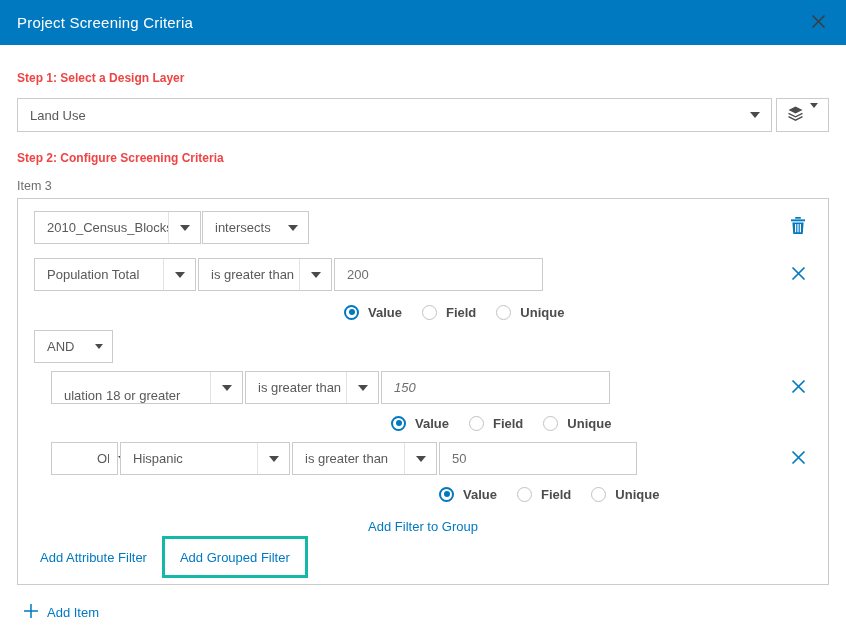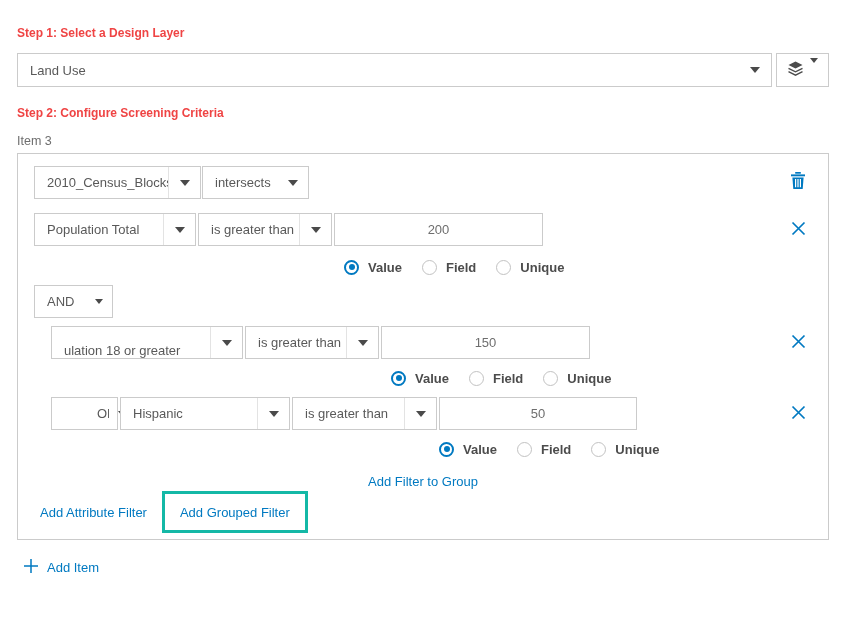--- a/index.html
+++ b/index.html
@@ -45,22 +45,22 @@
     align-items: center; justify-content: center; gap: 6px; cursor: pointer; background: #fff;
   }
   
   .item-box {
     margin-top: 5px; border: 1px solid #cbcbcb; background: #fff;
     padding: 12px 16px 6px 16px;
   }
   .frow { display: flex; align-items: center; gap: 2px; }
   .frow .h33 { height: 33px; }
   .txt-input {
-    height: 33px; border: 1px solid #cbcbcb; padding: 0 24px; color: #6e6e6e;
-    font-family: "Liberation Sans", sans-serif; font-size: 13px; outline: none; text-align: center;
+    height: 33px; border: 1px solid #cbcbcb; padding: 0 12px; color: #6e6e6e;
+    font-family: "Liberation Sans", sans-serif; font-size: 13px; outline: none;
   }
   .row-end { margin-left: auto; display: flex; align-items: center; padding-right: 6px; }
   .icon-btn { background: none; border: none; cursor: pointer; padding: 0; display: flex; }
   .indent { margin-left: 17px; }
   
   .radio-row { display: flex; align-items: center; margin-top: 12px; height: 16px; }
   .radio {
     width: 15px; height: 15px; border-radius: 50%; border: 1px solid #c2c2c2;
     background: #fff; cursor: pointer; flex-shrink: 0; position: relative;
   }
@@ -82,20 +82,30 @@
   .add-item {
     display: flex; align-items: center; gap: 8px; margin-top: 18px; margin-left: 6px;
     cursor: pointer; width: max-content;
   }
 </style>
 </head>
 <body>
 
 <div class="dialog">
 
+  <div class="hdr">
+    <span class="hdr-title">Project Screening Criteria</span>
+    <button class="hdr-close">
+      <span>
+        <svg width="17" height="17" viewBox="0 0 17 17">
+          <path d="M2.5 2.5 L14.5 14.5 M14.5 2.5 L2.5 14.5" stroke="#3c3c3c" stroke-width="1.5" fill="none"></path>
+        </svg>
+      </span>
+    </button>
+  </div>
 
   <div class="body">
 
     <div class="section-label">Step 1: Select a Design Layer</div>
     <div class="layer-row">
       <div class="select grow">
         <span class="sel-text">Land Use</span>
         <span class="sel-caret">
             <span class="caret"></span>
           </span>
@@ -193,21 +203,21 @@
           <span class="sel-caret div">
               <span class="caret"></span>
             </span>
         </div>
         <div class="select h33" style="width:134px;">
           <span class="sel-text">is greater than</span>
           <span class="sel-caret div">
               <span class="caret"></span>
             </span>
         </div>
-        <input class="txt-input" style="width: 209px;" value="150">
+        <input class="txt-input" style="width: 229px; font-style: italic;" value="150">
         <div class="row-end">
           <button class="icon-btn">
             <span>
               <svg width="15" height="15" viewBox="0 0 15 15">
                 <path d="M1.5 1.5 L13.5 13.5 M13.5 1.5 L1.5 13.5" stroke="#0079c1" stroke-width="1.7" fill="none"></path>
               </svg>
             </span>
           </button>
         </div>
       </div>

